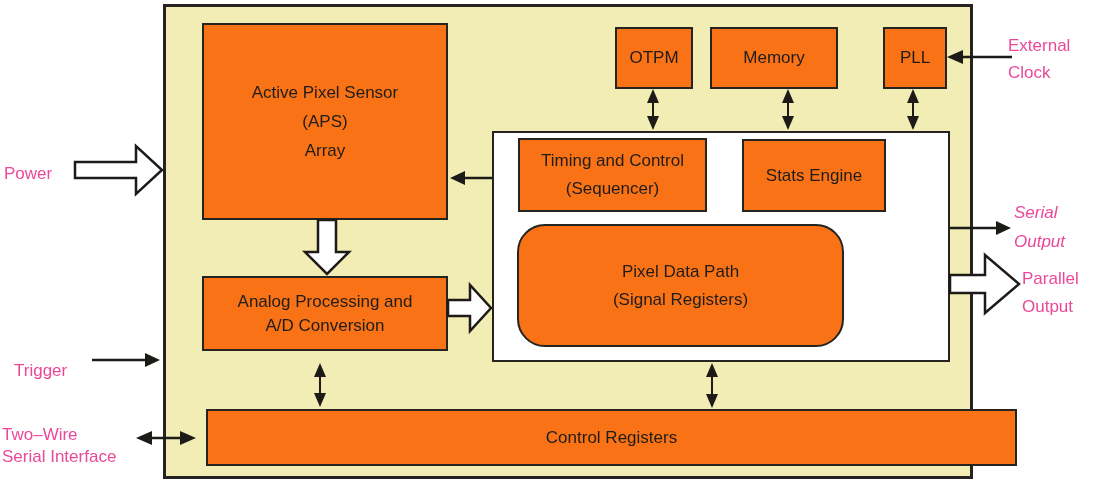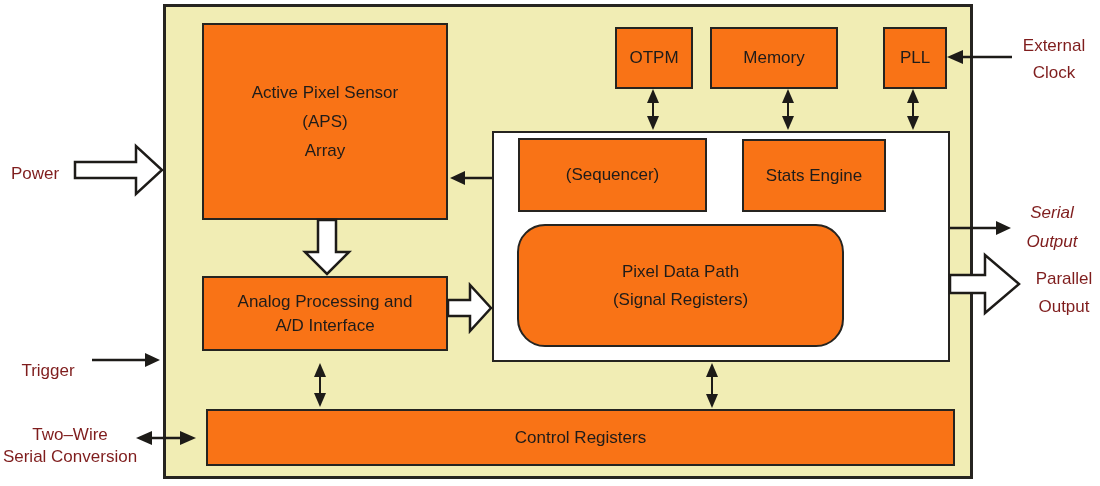--- a/index.html
+++ b/index.html
@@ -34,42 +34,42 @@
     line-height: 28px;
   }
   .container-box {
     position: absolute;
     background: #ffffff;
     border: 2.5px solid #262420;
     box-sizing: border-box;
   }
   .ext-label {
     position: absolute;
-    text-align: center;
+    text-align: left;
     font-size: 17px;
     line-height: 28px;
-    color: #7f1d1d;
+    color: #ec4899;
   }
   .arrows {
     position: absolute;
     left: 0; top: 0;
     width: 1100px; height: 486px;
     pointer-events: none;
     z-index: 5;
   }
   .aps-box        { left: 202px; top: 23px;  width: 246px; height: 197px; line-height: 29px; }
   .analog-box     { left: 202px; top: 276px; width: 246px; height: 75px;  line-height: 24px; }
   .otpm-box       { left: 615px; top: 27px;  width: 78px;  height: 62px; }
   .memory-box     { left: 710px; top: 27px;  width: 128px; height: 62px; }
   .pll-box        { left: 883px; top: 27px;  width: 64px;  height: 62px; }
   .inner-box      { left: 492px; top: 131px; width: 458px; height: 231px; }
   .timing-box     { left: 518px; top: 138px; width: 189px; height: 74px; }
   .stats-box      { left: 742px; top: 139px; width: 144px; height: 73px; }
   .pdp-box        { left: 517px; top: 224px; width: 327px; height: 123px; border-radius: 28px; }
-  .control-box    { left: 206px; top: 409px; width: 749px; height: 57px; }
+  .control-box    { left: 206px; top: 409px; width: 811px; height: 57px; }
   .power-label          { left: 4px;    top: 160px; width: 62px; }
   .trigger-label        { left: 14px;   top: 349px; width: 68px; margin-top: 8px; }
   .two-wire-label       { left: 2px;    top: 424px; width: 136px; line-height: 22px; }
   .external-clock-label { left: 1008px; top: 32px;  width: 92px;  line-height: 27px; }
   .serial-output-label  { left: 1014px; top: 198px; width: 76px;  line-height: 29px; font-style: italic; }
   .parallel-output-label{ left: 1022px; top: 265px; width: 84px;  line-height: 28px; }
   .thin-line { stroke: #1d1b18; stroke-width: 2.5; fill: none; }
   .thin-line-2 { stroke: #1d1b18; stroke-width: 2; fill: none; }
   .head { fill: #1d1b18; stroke: none; }
   .hollow { fill: #ffffff; stroke: #1d1b18; stroke-width: 2.5; stroke-linejoin: miter; }
@@ -84,36 +84,37 @@
   <div class="container-box inner-box"></div>
 
   <div class="box aps-box">
     <div>Active Pixel Sensor</div>
     <div>(APS)</div>
     <div>Array</div>
   </div>
 
   <div class="box analog-box">
     <div>Analog Processing and</div>
-    <div>A/D Interface</div>
+    <div>A/D Conversion</div>
   </div>
 
   <div class="box otpm-box">
     <div>OTPM</div>
   </div>
 
   <div class="box memory-box">
     <div>Memory</div>
   </div>
 
   <div class="box pll-box">
     <div>PLL</div>
   </div>
 
   <div class="box timing-box">
+    <div>Timing and Control</div>
     <div>(Sequencer)</div>
   </div>
 
   <div class="box stats-box">
     <div>Stats Engine</div>
   </div>
 
   <div class="box pdp-box">
     <div>Pixel Data Path</div>
     <div>(Signal Registers)</div>
@@ -126,21 +127,21 @@
   <div class="ext-label power-label">
     <div>Power</div>
   </div>
 
   <div class="ext-label trigger-label">
     <div>Trigger</div>
   </div>
 
   <div class="ext-label two-wire-label">
     <div>Two–Wire</div>
-    <div>Serial Conversion</div>
+    <div>Serial Interface</div>
   </div>
 
   <div class="ext-label external-clock-label">
     <div>External</div>
     <div>Clock</div>
   </div>
 
   <div class="ext-label serial-output-label">
     <div>Serial</div>
     <div>Output</div>

